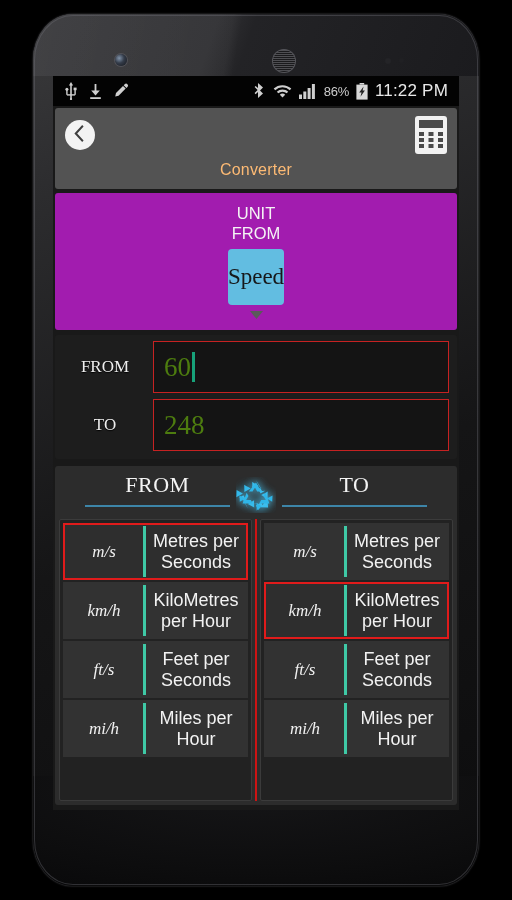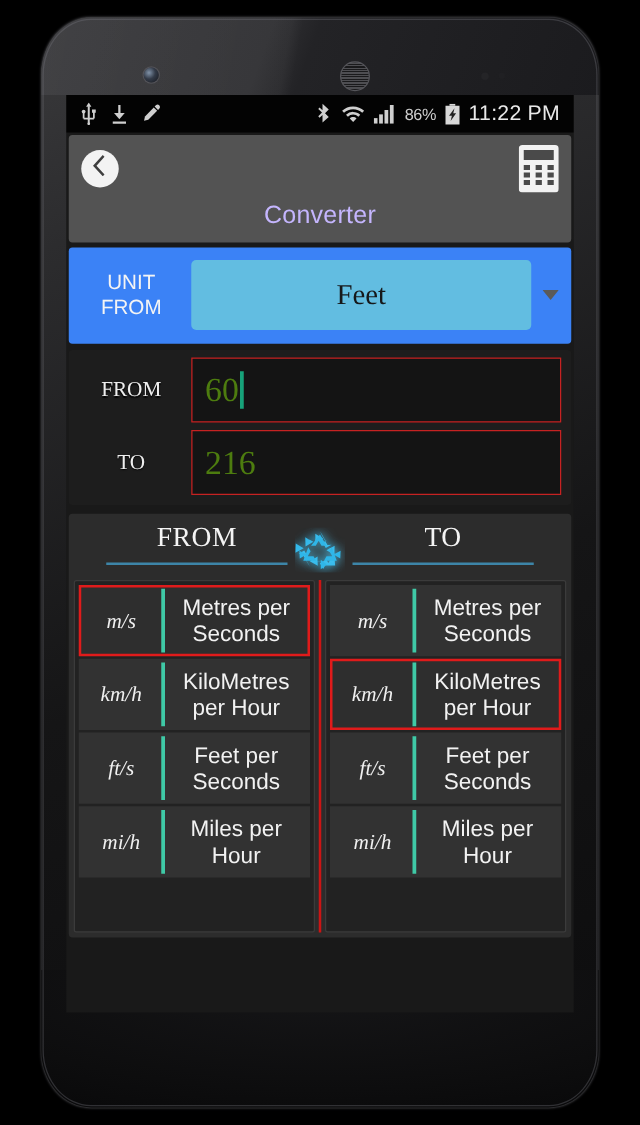--- a/index.html
+++ b/index.html
@@ -90,32 +90,33 @@
     width:30px;height:30px;border-radius:50%;
     background:#f3f3f3; display:flex;align-items:center;justify-content:center;
     flex:0 0 auto;
   }
   #header-title{
     color:#f1f1f1; font-size:21.5px; font-weight:400; white-space:nowrap;
     letter-spacing:.1px;
   }
   #calc-icon{margin-left:auto; flex:0 0 auto; display:flex;}
   #header-subtitle{
-    text-align:center; color:#c4b5fd; font-size:20px; margin-top:7px;
+    text-align:center; color:#fdba74; font-size:16px; margin-top:7px;
     letter-spacing:.2px;
   }
 
   
   #unit-group-panel{
     margin:4px 2px 0 2px;
-    background:#3b82f6;
+    background:#a21caf;
     border-radius:3px;
     display:flex; align-items:center;
     padding:10px 8px 11px 8px;
     gap:6px;
+    flex-direction:column;
   }
   #unit-group-label{
     width:84px; flex:0 0 auto; text-align:center;
     color:#f4f4f4; font-size:16.5px; line-height:20px;
   }
   #unit-group-spinner{
     flex:1 1 auto; height:56px; border-radius:4px;
     display:flex; align-items:center; justify-content:center;
     color:#16181a; font-size:23px;
     font-family:"Liberation Serif", serif;
@@ -179,21 +180,21 @@
   #col-divider{
     position:absolute; left:50%; top:0; transform:translateX(-50%);
     width:2px; height:100%;
   }
   .unit-item{
     display:flex; align-items:stretch; height:57px;
     background:#323232; margin-bottom:2px; border:2px solid transparent;
   }
   .unit-item.selected{border-color:#e01b1b; background:#2e2e2e;}
   .unit-sym{
-    width:64px; flex:0 0 auto; display:flex;align-items:center;justify-content:center;
+    width:78px; flex:0 0 auto; display:flex;align-items:center;justify-content:center;
     color:#f0f0f0; font-size:17px;
     font-family:"Liberation Serif", serif; font-style:italic;
   }
   .unit-divider{width:3px; flex:0 0 auto; align-self:stretch; margin:1px 0;}
   .unit-name{
     flex:1 1 auto; display:flex;align-items:center;justify-content:center;
     text-align:center; color:#f2f2f2; font-size:18px; line-height:21px;
     padding:0 3px;
   }
 </style>
@@ -311,40 +312,40 @@
         </div>
       </div>
       <div id="header-subtitle">Converter</div>
     </div>
 
     <div id="unit-group-panel">
       <div id="unit-group-label">
         <div>UNIT</div>
         <div>FROM</div>
       </div>
-      <div id="unit-group-spinner" style="background: rgb(98, 189, 225);">Feet</div>
+      <div id="unit-group-spinner" style="background: rgb(98, 189, 225);">Speed</div>
       <div id="spinner-caret">
         <svg width="13" height="8" viewBox="0 0 13 8">
             <path d="M0 0h13L6.5 8z" fill="#5a5a5a"></path>
           </svg>
       </div>
     </div>
 
     <div id="io-panel">
       <div class="io-row">
         <div class="io-label">FROM</div>
         <div class="io-field" id="from-field" style="border-color: rgb(198, 34, 34);">
           <span class="io-value">60</span>
           <span id="from-caret" style="background: rgb(23, 162, 122);"></span>
         </div>
       </div>
       <div class="io-row">
         <div class="io-label">TO</div>
         <div class="io-field" id="to-field" style="border-color: rgb(198, 34, 34);">
-          <span class="io-value">216</span>
+          <span class="io-value">248</span>
         </div>
       </div>
     </div>
 
     <div id="lists-panel">
       <div id="tab-row">
         <div class="tab">
           <span class="tab-label">FROM</span>
           <span class="tab-underline" id="ul-from" style="background: rgb(61, 133, 168);"></span>
         </div>

